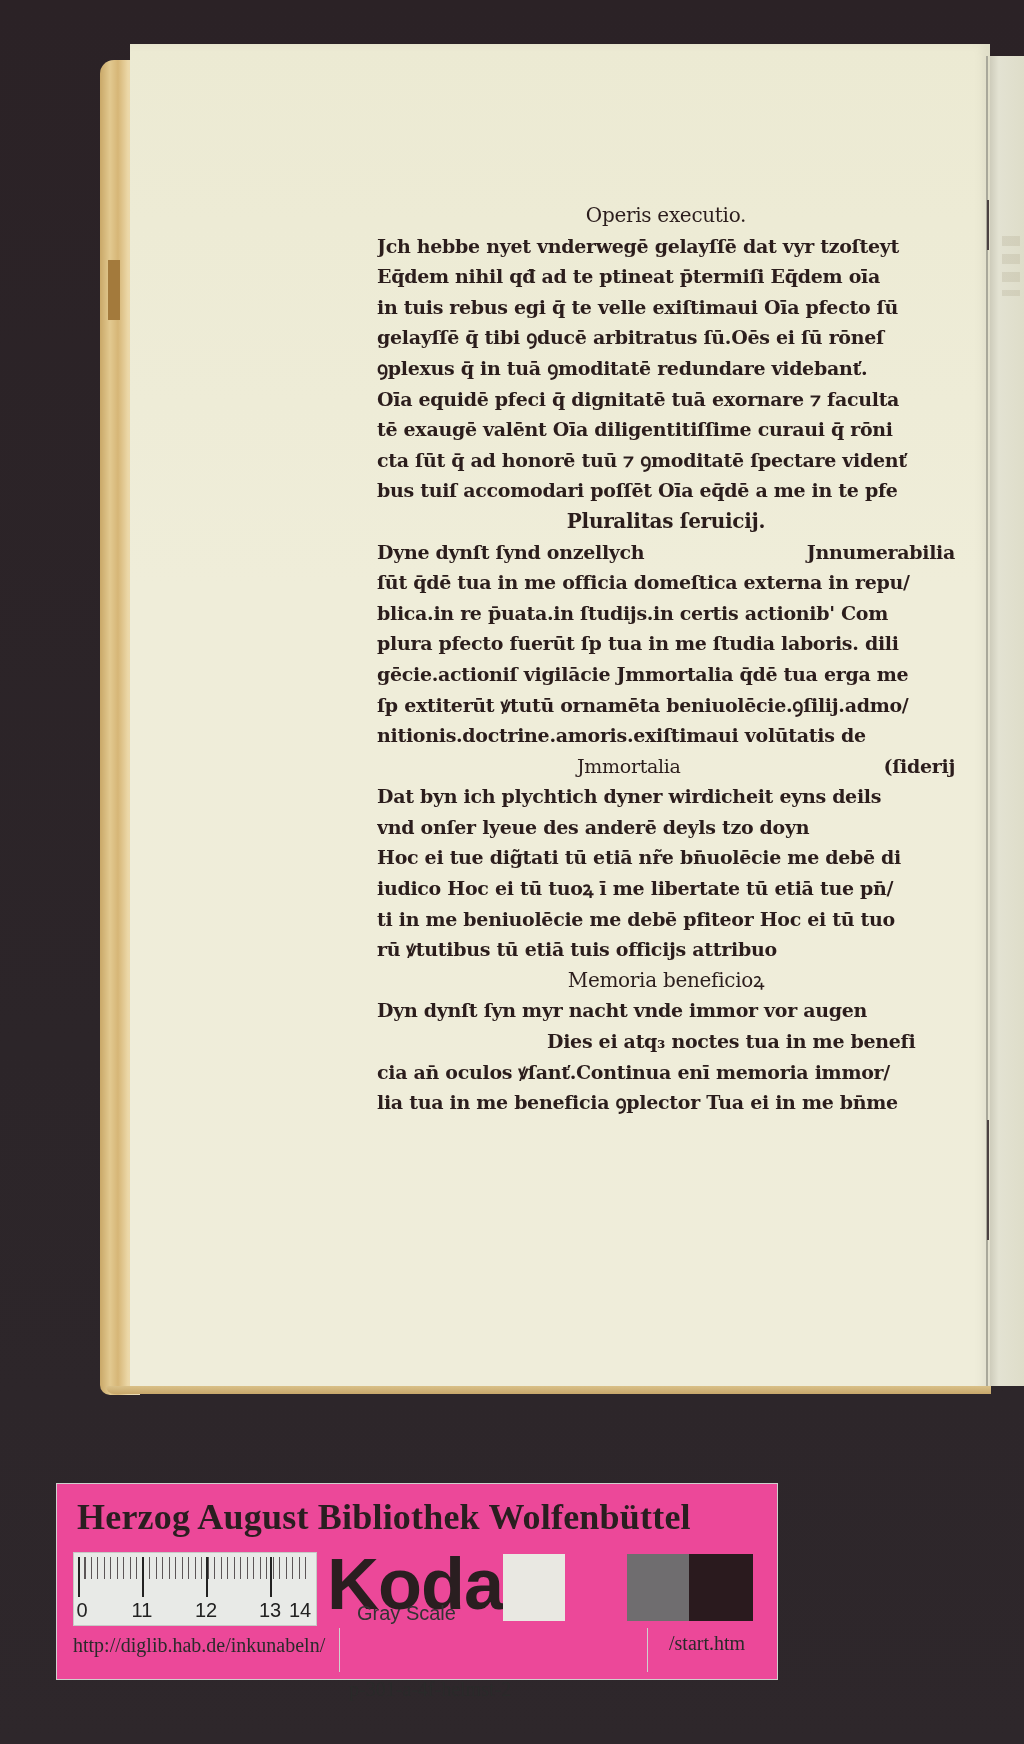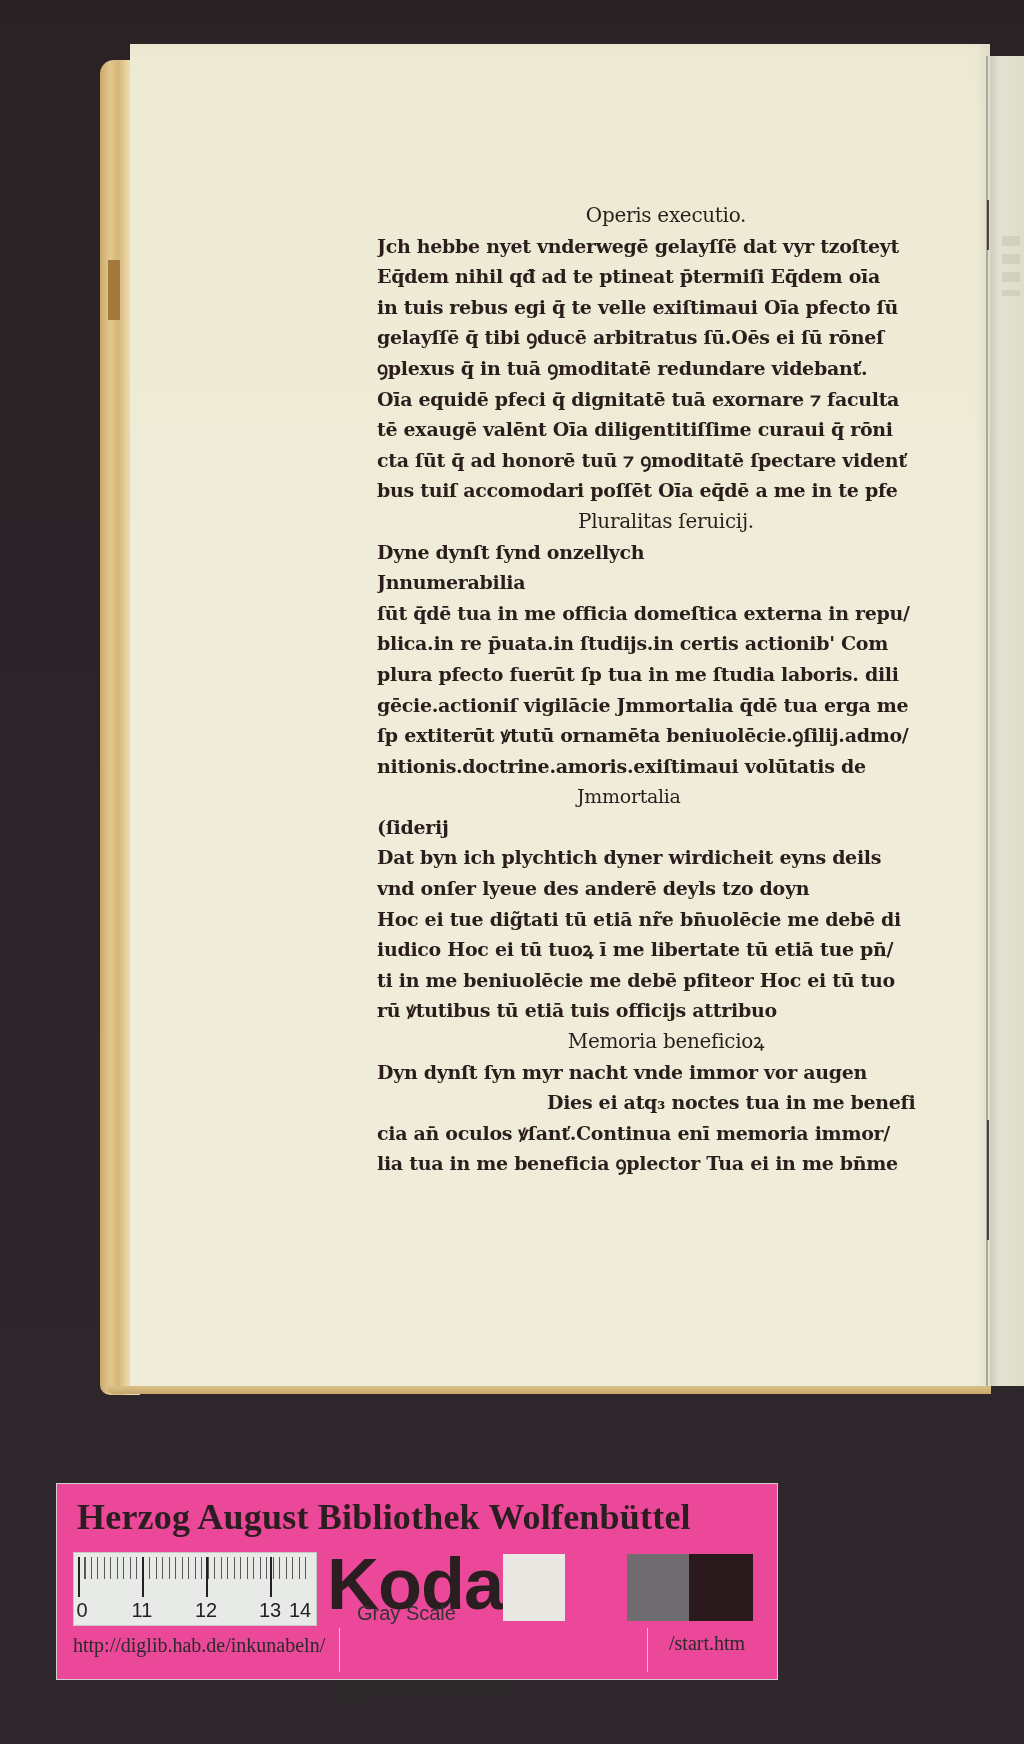--- a/index.html
+++ b/index.html
@@ -53,21 +53,21 @@
       color: #2b1d1c;
       font-family: "DejaVu Serif", serif;
       font-size: 19px;
       line-height: 30.6px;
       font-weight: bold;
       letter-spacing: -0.3px;
       margin-left: 37px;
     }
     .line { white-space: nowrap; overflow: hidden; }
     .center { text-align: center; }
-    .split { display: flex; justify-content: space-between; flex-direction: column; }
+    .split { display: flex; justify-content: space-between; }
     .indent { padding-left: 170px; }
     .heading { font-size: 20px; }
     .label-card {
       position: absolute; left: 56px; top: 1483px; width: 720px; height: 195px;
       background: #ec4899;
       border: 1px solid #cfd1ce;
     }
     .label-title {
       position: absolute; left: 20px; top: 12px;
       font-family: "Liberation Serif", serif; font-weight: bold;
@@ -135,21 +135,21 @@
     <div class="line center heading" style="font-weight: normal;">Operis executio.</div>
     <div class="line">Jch hebbe nyet vnderwegē gelayſſē dat vyr tzoſteyt</div>
     <div class="line">Eq̄dem nihil qđ ad te ptineat p̄termiſi  Eq̄dem oīa</div>
     <div class="line">in tuis rebus egi q̄ te velle exiſtimaui Oīa pfecto ſū</div>
     <div class="line">gelayſſē q̄ tibi ꝯducē arbitratus ſū.Oēs ei ſū rōneſ</div>
     <div class="line">ꝯplexus q̄ in tuā ꝯmoditatē redundare videbanť.</div>
     <div class="line">Oīa equidē pfeci q̄ dignitatē tuā exornare ⁊ faculta</div>
     <div class="line">tē exaugē valēnt Oīa diligentitiſſime curaui q̄ rōni</div>
     <div class="line">cta ſūt q̄ ad honorē tuū ⁊ ꝯmoditatē ſpectare videnť</div>
     <div class="line">bus tuiſ accomodari poſſēt Oīa eq̄dē a me in te pfe</div>
-    <div class="line center heading" style="font-weight: normal;">Pluralitas ſeruicij.</div>
+    <div class="line center heading" style="font-weight: bold;">Pluralitas ſeruicij.</div>
     <div class="line split">
       <span>Dyne dynſt ſynd onzellych</span>
       <span>Jnnumerabilia</span>
     </div>
     <div class="line">ſūt q̄dē tua in me officia domeſtica externa in repu/</div>
     <div class="line">blica.in re p̄uata.in ſtudijs.in certis actionib' Com</div>
     <div class="line">plura pfecto fuerūt ſp tua in me ſtudia laboris. dili</div>
     <div class="line">gēcie.actioniſ vigilācie Jmmortalia q̄dē tua erga me</div>
     <div class="line">ſp extiterūt ꝟtutū ornamēta beniuolēcie.ꝯſilij.admo/</div>
     <div class="line">nitionis.doctrine.amoris.exiſtimaui volūtatis de</div>

